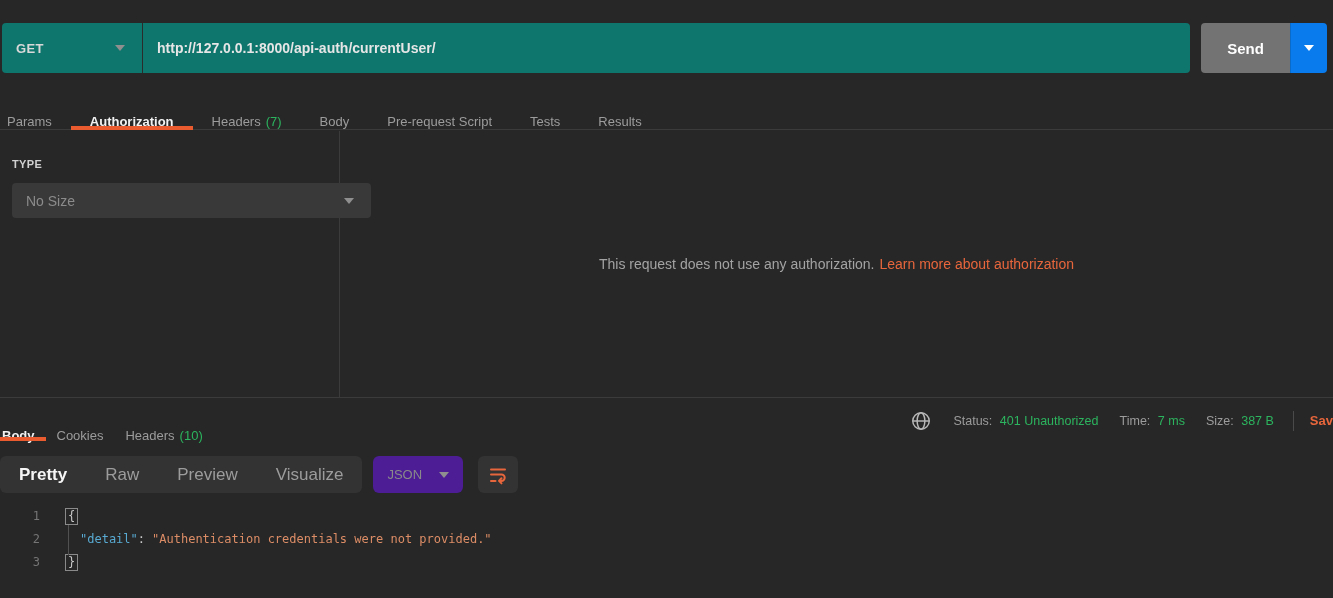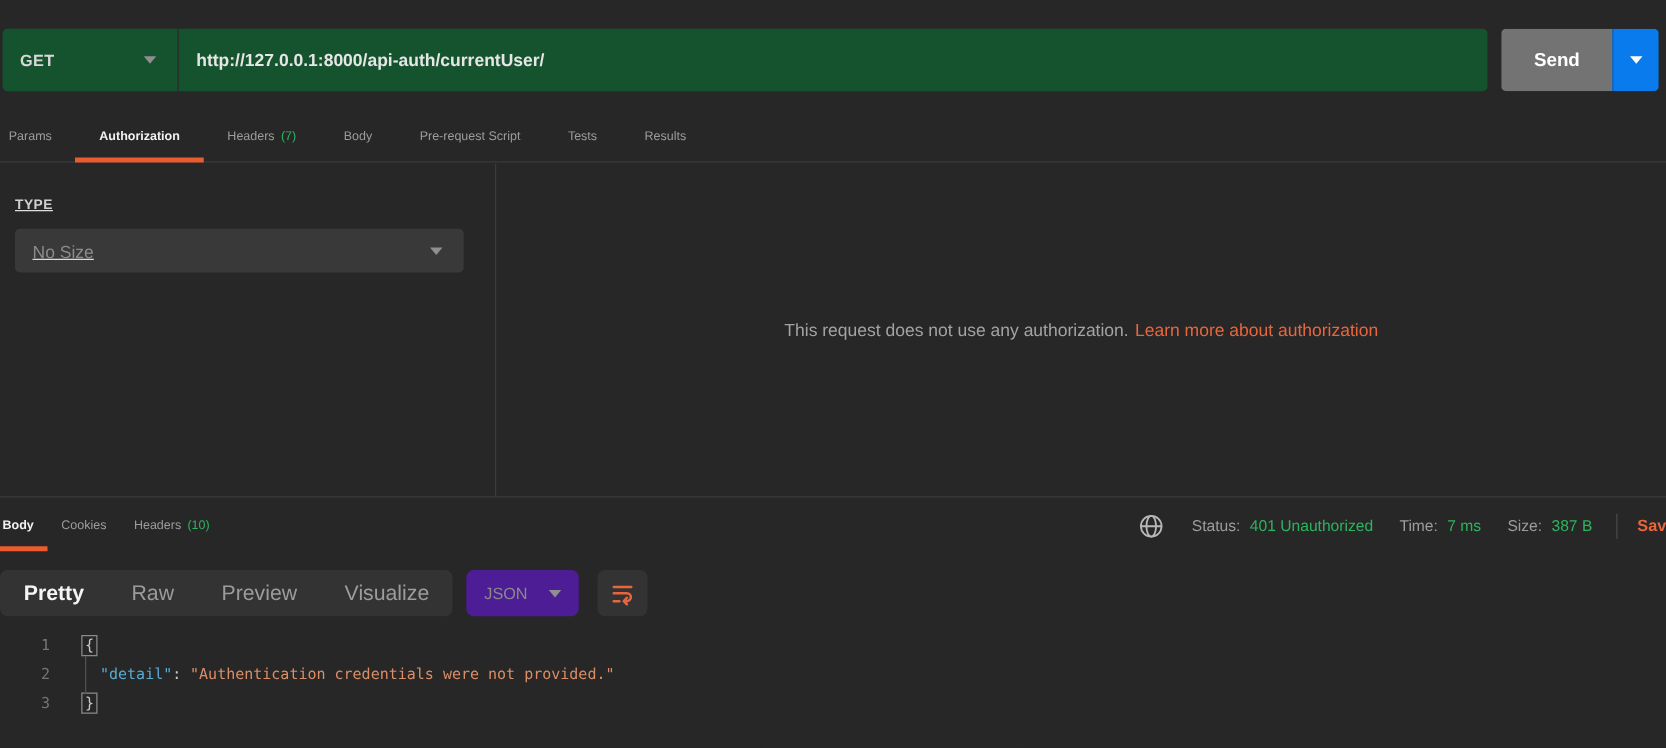--- a/index.html
+++ b/index.html
@@ -6,21 +6,21 @@
   html,body { margin:0; padding:0; }
   body {
     width:1333px; height:598px; position:relative; overflow:hidden;
     background:#272727; color:#ddd;
     font-family:"Liberation Sans", sans-serif;
   }
 
   
   .url-row {
     position:absolute; left:2px; top:23px; width:1188px; height:50px;
-    display:flex; background:#14532d; border-radius:4px;
+    display:flex; background:#0f766e; border-radius:4px;
   }
   .method-select {
     width:141px; flex:none; display:flex; align-items:center; justify-content:space-between;
     padding:0 17px 0 14px; border-right:1px solid #2b2b2b; cursor:pointer;
   }
   .method-label { font-size:13px; font-weight:700; color:#d8d8d8; letter-spacing:.3px; }
   .caret {
     width:0; height:0; border-left:5px solid transparent; border-right:5px solid transparent;
     border-top:6px solid #8f8f8f;
   }
@@ -46,33 +46,33 @@
     width:0; height:0; border-left:5px solid transparent; border-right:5px solid transparent;
     border-top:6px solid #fff;
   }
 
   
   .req-tabs {
     position:absolute; top:89px; left:0; right:0; height:41px;
     display:flex; align-items:center; border-bottom:1px solid #3b3b3b;
   }
   .tab {
-    position:relative; height:100%; display:flex; align-items:center;
-    padding:0 19px; font-size:10px; color:#9c9c9c; cursor:pointer; white-space:nowrap;
+    position:relative; height:100%; display:flex; align-items:flex-end;
+    padding:0 19px; font-size:13px; color:#9c9c9c; cursor:pointer; white-space:nowrap;
   }
   .req-tabs .tab:first-child { padding-left:7px; }
   .tab.active { color:#f2f2f2; font-weight:700; }
   .tab.active::after {
     content:""; position:absolute; left:0; right:0; bottom:-1px; height:4px; background:#ea5b30;
   }
   .count { color:#2cb45e; margin-left:5px; font-weight:400; }
 
   
   .auth-section { position:absolute; top:131px; left:0; right:0; height:266px; display:flex; }
-  .auth-left { width:397px; flex:none; border-right:1px solid #3b3b3b; padding:27px 12px 0 12px;text-decoration:underline; }
+  .auth-left { width:340px; flex:none; border-right:1px solid #3b3b3b; padding:27px 12px 0 12px; }
   .type-label { font-size:11px; font-weight:700; color:#d0d0d0; letter-spacing:.4px; margin-bottom:13px; }
   .type-dropdown {
     width:359px; height:35px; background:#393939; border-radius:4px;
     display:flex; align-items:center; justify-content:space-between;
     padding:0 17px 0 14px; font-size:14px; color:#8b8b8b; cursor:pointer;
   }
   .auth-right { flex:1; display:flex; align-items:center; justify-content:center; font-size:14px; color:#a3a3a3; }
   .learn-link { color:#e8663c; margin-left:5px; cursor:pointer; }
 
   

